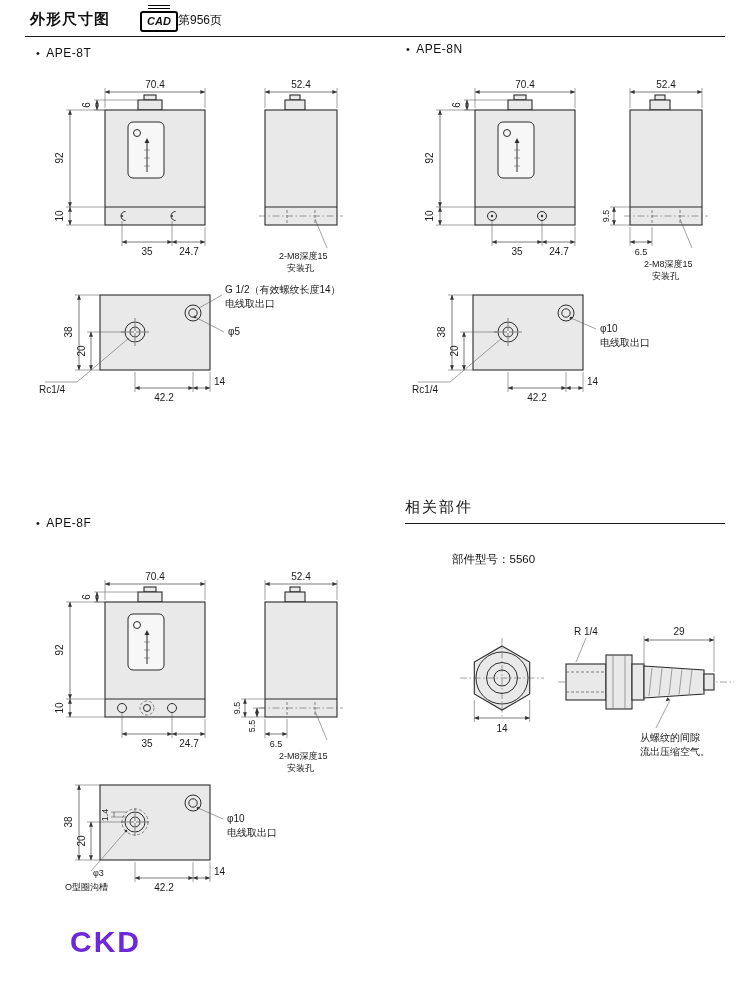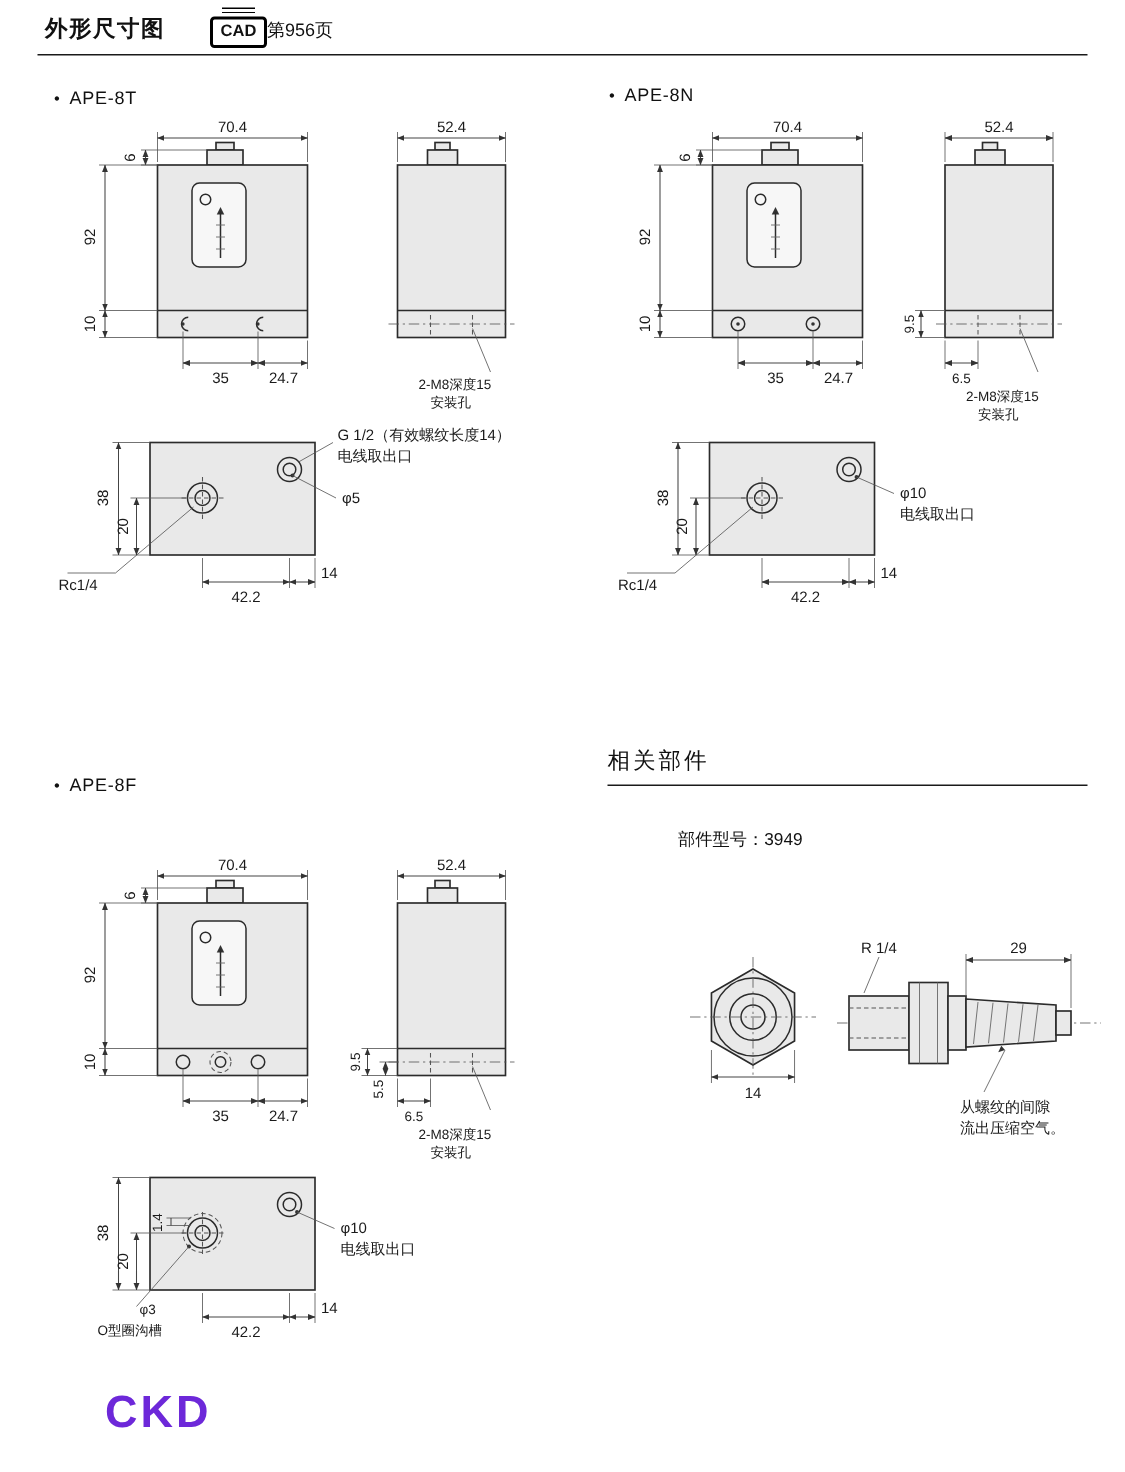--- a/index.html
+++ b/index.html
@@ -2,21 +2,21 @@
 <html><head>
 <meta charset="utf-8">
 <style>
   html,body{margin:0;padding:0;background:#fff;}
   #page{position:relative;width:750px;height:981px;background:#ffffff;overflow:hidden;
         font-family:"Liberation Sans","DejaVu Sans",sans-serif;color:#111;}
   .abs{position:absolute;}
   .h-title{font-size:15px;font-weight:bold;letter-spacing:1px;}
   .pageref{font-size:12px;}
   .cadbox{width:34px;height:17px;border:2px solid #000;border-radius:3px;
-          font-size:11px;font-weight:bold;text-align:center;line-height:17px;}
+          font-size:11px;font-weight:bold;text-align:center;line-height:17px;font-style:italic;}
   .cadlines{width:22px;height:5px;margin:0 auto 1px auto;
             background:repeating-linear-gradient(to bottom,#000 0 1px,transparent 1px 3px);}
   .hrule{border-top:1.5px solid #1a1a1a;width:700px;left:25px;}
   .modlabel{font-size:12px;letter-spacing:.5px;}
   .bullet{margin-right:6px;font-size:11px;}
   .rel-title{font-size:15px;font-weight:normal;letter-spacing:2px;border-bottom:1.5px solid #1a1a1a;
              width:320px;padding-bottom:6px;}
   .rel-item{font-size:11.5px;}
   .rel-model{font-size:11.5px;}
   .logo{font-size:30px;font-weight:800;color:#6d28d9;letter-spacing:2px;}
@@ -47,24 +47,24 @@
   </svg>
 
   <div class="abs h-title" style="left:30px;top:10px">外形尺寸图</div>
   <div class="abs" style="left:140px;top:5px">
     <div class="cadlines"></div>
     <div class="cadbox">CAD</div>
   </div>
   <div class="abs pageref" style="left:178px;top:12px">第956页</div>
   <div class="abs hrule" style="top:36px"></div>
 
-  <div class="abs modlabel" style="left:36px;top:58px">
+  <div class="abs modlabel" style="left:36px;top:46px">
     <span class="bullet">•</span><span>APE-8T</span>
   </div>
-  <div class="abs modlabel" style="left:406px;top:56px">
+  <div class="abs modlabel" style="left:406px;top:42px">
     <span class="bullet">•</span><span>APE-8N</span>
   </div>
 
   <svg class="abs" style="left:50px;top:78px" width="200" height="190" viewBox="0 0 200 190">
     <g>
       <rect x="94" y="17" width="12" height="5" class="body"></rect>
       <rect x="88" y="22" width="24" height="10" class="body"></rect>
       <rect x="55" y="32" width="100" height="115" class="body"></rect>
       <rect x="78" y="44" width="36" height="56" rx="5" class="panel"></rect>
       <circle cx="87" cy="55" r="3.5" class="ln"></circle>
@@ -253,21 +253,21 @@
     <text x="202" y="52">φ10</text>
     <text x="202" y="66">电线取出口</text>
     <text x="14" y="113">Rc1/4</text>
     <text x="47" y="52" text-anchor="middle" transform="rotate(-90 47 52)">38</text>
     <text x="60" y="71" text-anchor="middle" transform="rotate(-90 60 71)">20</text>
     <text x="139" y="121" text-anchor="middle">42.2</text>
     <text x="189" y="105">14</text>
   </svg>
 
   <div class="abs rel-title" style="left:405px;top:498px">相关部件</div>
-  <div class="abs rel-model" style="left:452px;top:552px">部件型号：3949</div>
+  <div class="abs rel-model" style="left:452px;top:552px">部件型号：5560</div>
 
   <div class="abs modlabel" style="left:36px;top:516px">
     <span class="bullet">•</span><span>APE-8F</span>
   </div>
 
   <svg class="abs" style="left:50px;top:570px" width="200" height="190" viewBox="0 0 200 190">
     <g>
       <rect x="94" y="17" width="12" height="5" class="body"></rect>
       <rect x="88" y="22" width="24" height="10" class="body"></rect>
       <rect x="55" y="32" width="100" height="115" class="body"></rect>

